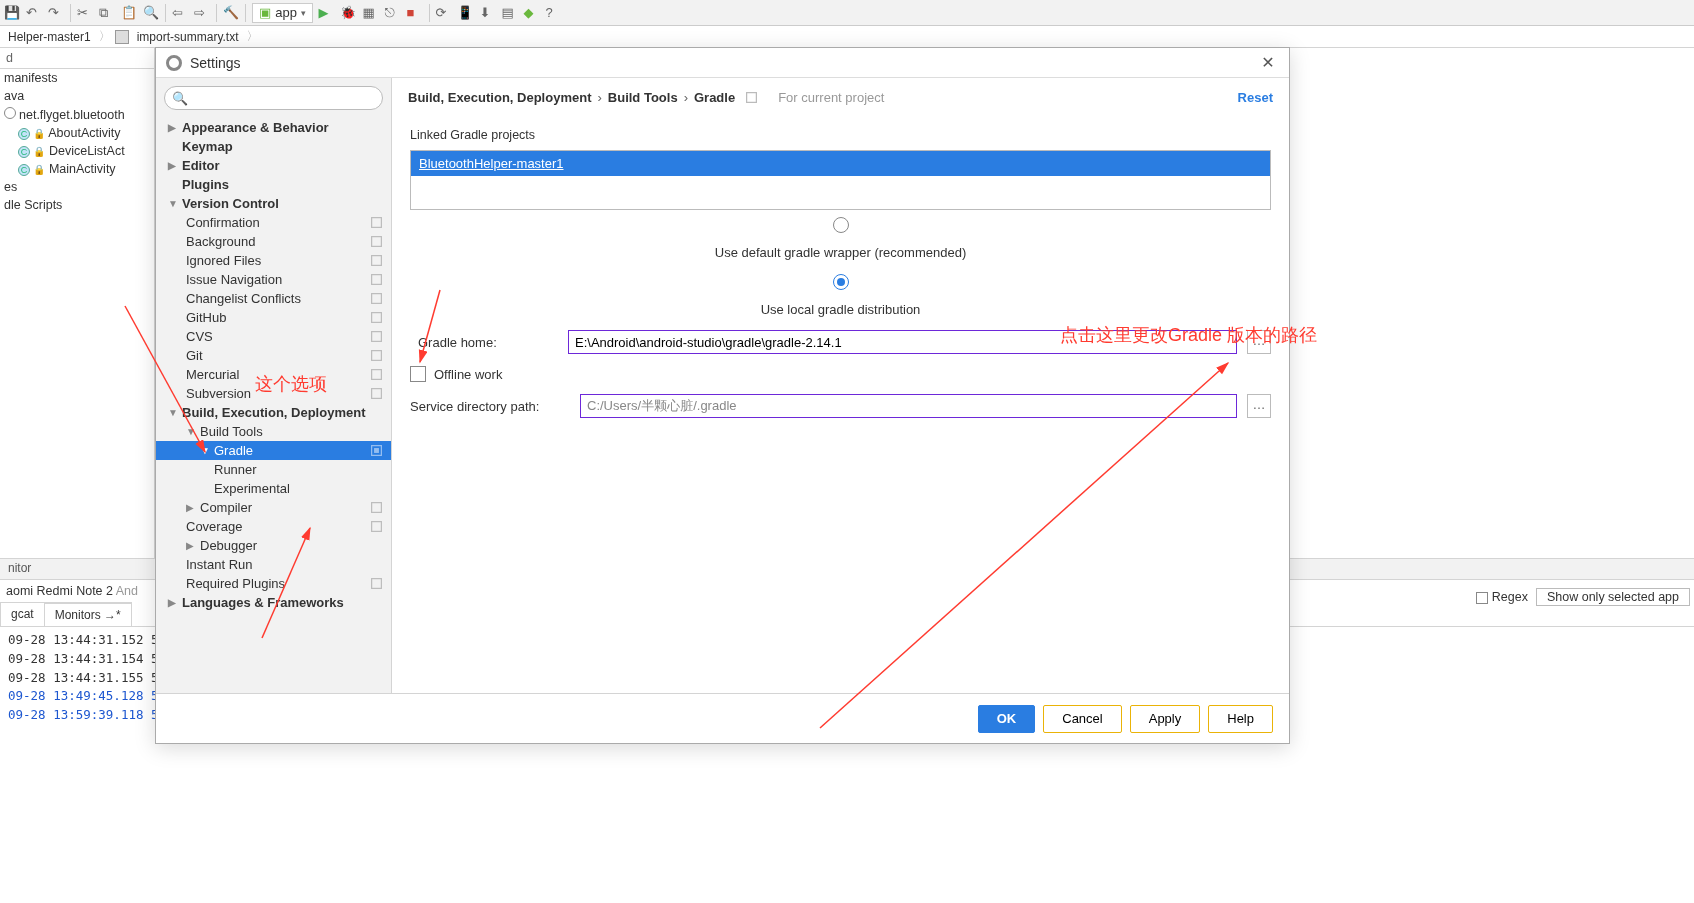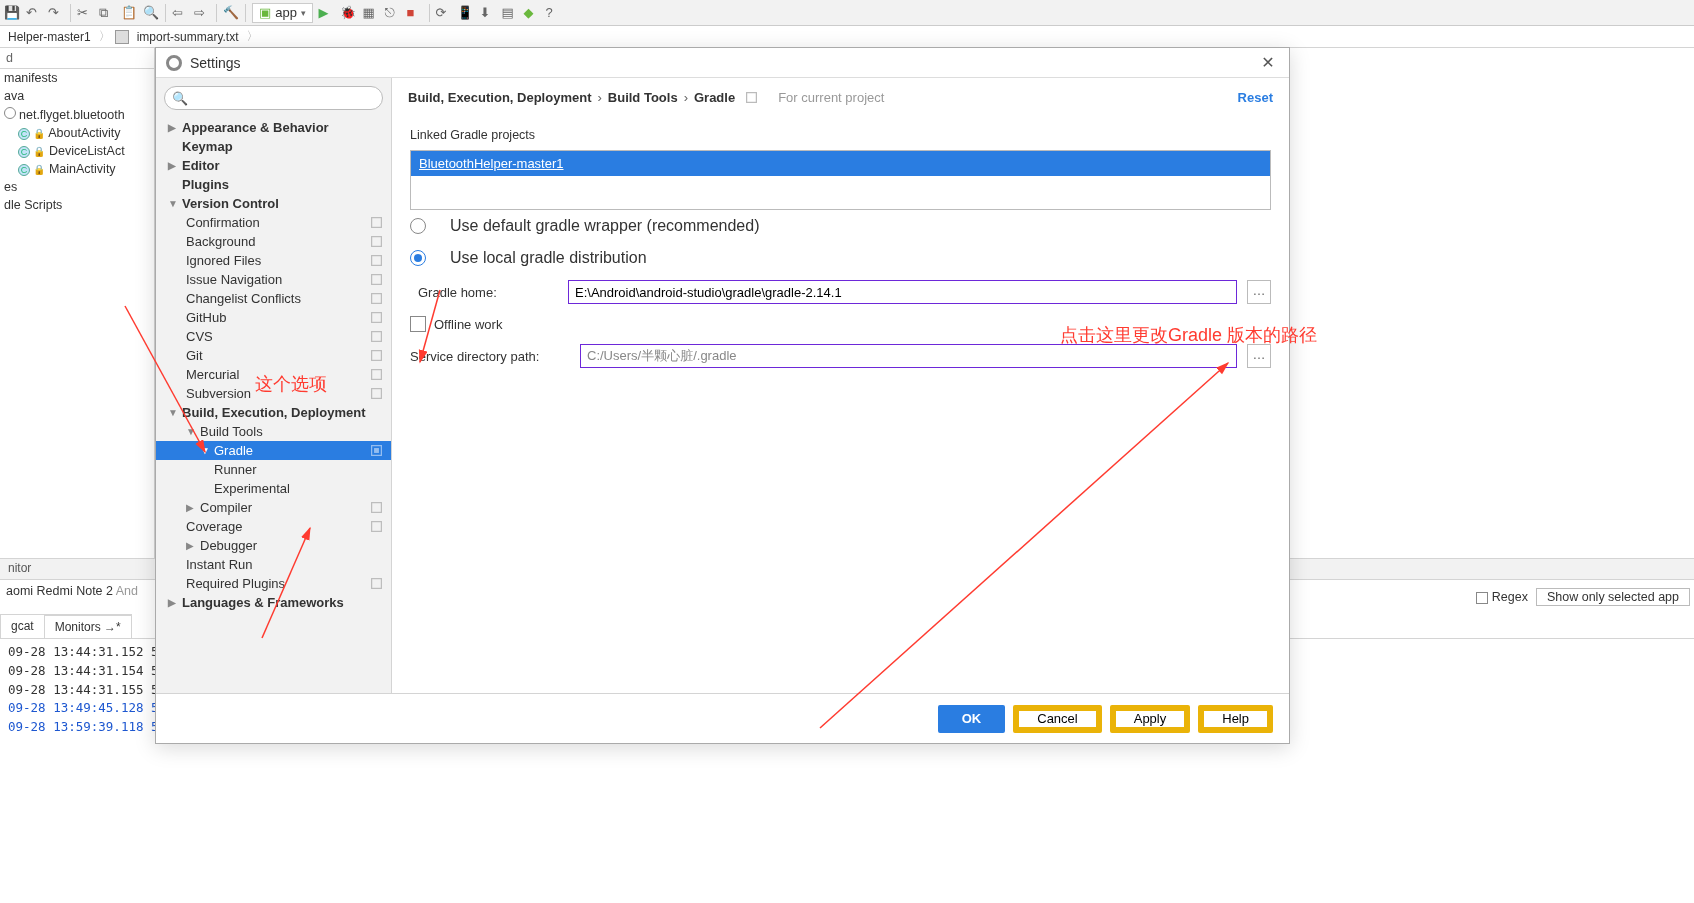--- a/index.html
+++ b/index.html
@@ -25,21 +25,21 @@
 .project-col .pkg-ico { display:inline-block; width:12px; height:12px; border-radius:50%; background:#fff; border:1px solid #888; margin-right:3px; }
 .project-col .cls-ico { display:inline-block; width:12px; height:12px; border-radius:50%; background:#c3e3f8; border:1px solid #5a9; margin-right:3px; color:#2b7; font-size:9px; text-align:center; line-height:11px; }
 .project-col .lock { color:#d8a640; font-size:10px; }
 
 
 .monitor-panel { position: absolute; left: 0; top: 558px; right:0; height: 240px; background:#fff; }
 .monitor-head { height: 22px; border-top:1px solid #d4d4d4; border-bottom:1px solid #d4d4d4; background:#f2f2f2; padding:2px 8px; font-size:12px; color:#555; }
 .device-row { padding: 4px 6px; font-size:12.5px; color:#333; }
 .device-row .gray { color:#999; }
 .tabbar { border-bottom:1px solid #d4d4d4; display:flex; }
-.tabbar .tab { padding:4px 10px; border:1px solid #d4d4d4; border-bottom:none; margin-right:-1px; font-size:12px; background:#fff;margin-top:12px; }
+.tabbar .tab { padding:4px 10px; border:1px solid #d4d4d4; border-bottom:none; margin-right:-1px; font-size:12px; background:#fff; }
 .tabbar .tab.selected { background:#fff; border-top:2px solid #d4d4d4; }
 .logcat { padding:4px 8px; font-family: Consolas, monospace; font-size:12.5px; line-height:1.5; white-space:nowrap; }
 .logcat .blue { color:#1d57d0; }
 .monitor-right { position:absolute; right:4px; top:30px; display:flex; gap:8px; align-items:center; }
 .monitor-right .chk { font-size:12.5px; }
 .monitor-right .btn { background:#fff; border:1px solid #bbb; padding:1px 10px; font-size:12.5px; }
 
 
 .dialog { position: absolute; left: 155px; top: 47px; width: 1135px; height: 697px; background: #fff; border: 1px solid #aaa; box-shadow: 0 4px 20px rgba(0,0,0,0.15); display:flex; flex-direction:column; }
 .dialog-head { height: 30px; display:flex; align-items:center; padding:0 10px; border-bottom:1px solid #ddd; }
@@ -75,36 +75,36 @@
 .crumb-row .sep-ar { color:#666; }
 .crumb-row .hint { color:#999; margin-left:4px; display:flex; align-items:center; gap:20px; }
 .crumb-row .reset { margin-left:auto; color:#2a7de1; font-weight:600; cursor:pointer; }
 
 .content { flex:1; padding: 8px 18px 0 18px; overflow:auto; }
 .section-label { font-size:12.5px; color:#333; margin:7px 0 8px; }
 .listbox { border:1px solid #bbb; height:60px; overflow:auto; }
 .listbox .row { padding:5px 8px; font-size:13px; }
 .listbox .row.selected { background:#2a7de1; color:#fff;text-decoration:underline; }
 
-.radio-row { display:flex; align-items:center; gap:24px; padding:7px 0; font-size:16px; }
+.radio-row { display:flex; align-items:center; gap:12px; padding:7px 0; font-size:13px;flex-direction:column; }
 .radio { width:16px; height:16px; border:1.5px solid #888; border-radius:50%; display:inline-flex; align-items:center; justify-content:center; }
 .radio.sel { border-color:#2a7de1; }
 .radio.sel::after { content:""; width:8px; height:8px; background:#2a7de1; border-radius:50%; }
 
 .form-row { display:flex; align-items:center; gap:10px; padding:6px 0; font-size:13px; }
 .form-row label { width:140px; }
 .form-row input[type=text] { flex:1; height:24px; border:1px solid #6d28d9; padding:0 6px; font-size:13px; }
 .form-row input.dim { color:#888; }
 .form-row .browse { width:24px; height:24px; border:1px solid #bbb; background:#fff; text-align:center; line-height:20px; color:#666; cursor:pointer; }
 .check-row { display:flex; align-items:center; gap:8px; padding:6px 0; font-size:13px; }
 .chkbox { width:16px; height:16px; border:1.5px solid #888; display:inline-block; }
 
 
 .dialog-foot { height:50px; border-top:1px solid #d4d4d4; display:flex; align-items:center; justify-content:flex-end; gap:8px; padding:0 16px; }
-.dialog-foot button { height:28px; padding:0 18px; font-size:13px; border:6px solid #eab308; background:#fff; border-radius:2px; cursor:pointer; }
+.dialog-foot button { height:28px; padding:0 18px; font-size:13px; border:1px solid #eab308; background:#fff; border-radius:2px; cursor:pointer; }
 .dialog-foot button.primary { background:#2a7de1; color:#fff; border-color:#2a7de1; font-weight:600; }
 
 
 .anno { position:absolute; pointer-events:none; }
 .anno-text { color:#ff3b30; font-size:18px; font-family: "Microsoft YaHei", sans-serif; }
 svg.arrow line { stroke:#ff3b30; stroke-width:1.5; }
 svg.arrow polygon { fill:#ff3b30; }
 </style>
 </head>
 <body>

